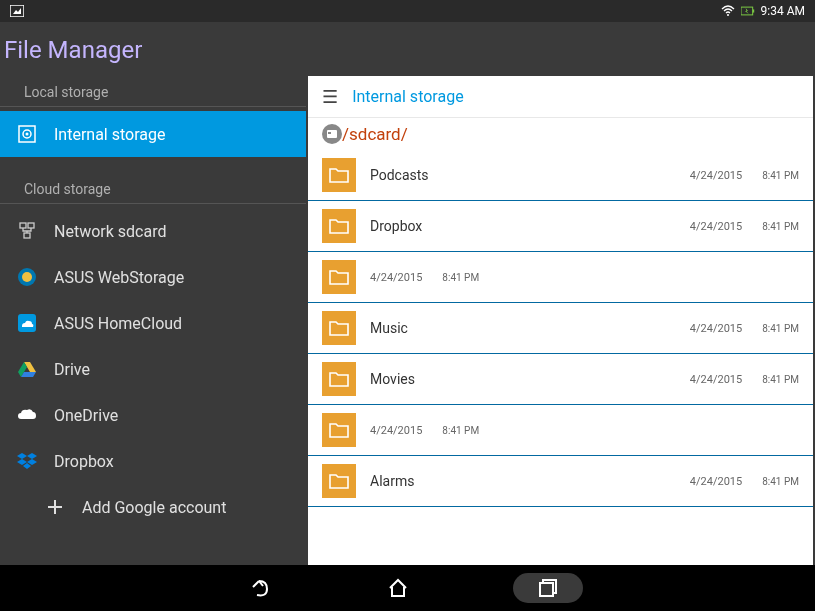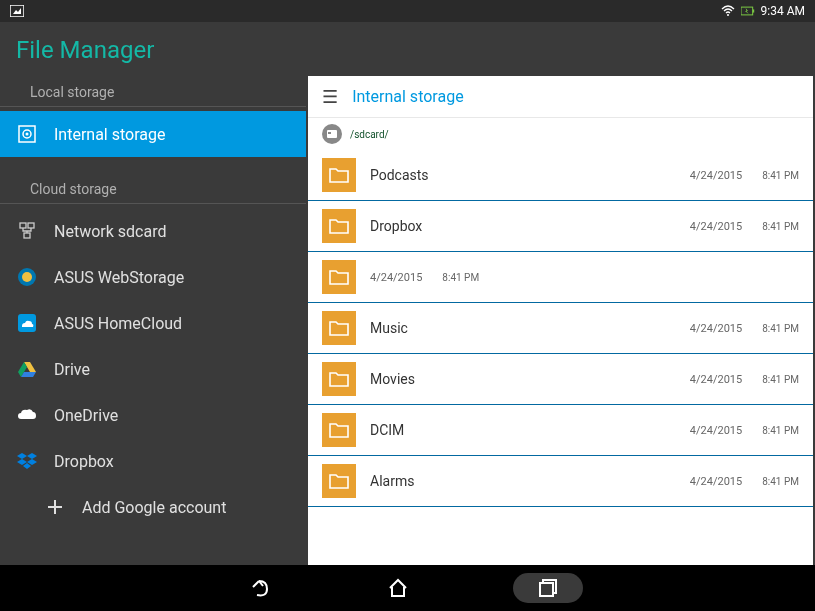--- a/index.html
+++ b/index.html
@@ -38,41 +38,41 @@
     }
     .status-icon {
       width: 14px;
       height: 14px;
       display: inline-flex;
       align-items: center;
       justify-content: center;
     }
     
     .app-title {
-      color: #14b8a6;
+      color: #c4b5fd;
       font-size: 24px;
       font-weight: 400;
-      padding: 14px 16px 12px;
+      padding: 14px 4px 12px;
     }
     
     .main-layout {
       display: flex;
       height: calc(100% - 22px - 54px - 46px);
     }
     
     .sidebar {
       width: 306px;
       background: #3a3a3a;
       color: #c0c0c0;
       overflow-y: auto;
     }
     .sidebar-section-header {
       font-size: 14px;
       color: #b0b0b0;
-      padding: 8px 30px 6px;
+      padding: 8px 24px 6px;
       border-bottom: 1px solid #555;
       margin-bottom: 4px;
     }
     .sidebar-item {
       display: flex;
       align-items: center;
       padding: 12px 16px;
       gap: 16px;
       color: #e0e0e0;
       font-size: 16px;
@@ -118,23 +118,22 @@
       cursor: pointer;
     }
     .content-title {
       color: #0099e0;
       font-size: 16px;
     }
     .path-bar {
       display: flex;
       align-items: center;
       padding: 6px 14px;
-      gap: 8px;
-      font-size: 10px;
-      color: #14532d;
+      font-size: 17px;
+      color: #c2410c;
     }
     .path-icon {
       width: 20px;
       height: 20px;
       border-radius: 50%;
       background: #888;
       display: flex;
       align-items: center;
       justify-content: center;
     }
@@ -391,21 +390,20 @@
     <span class="file-name">Movies</span>
     <span class="file-date">4/24/2015</span>
     <span class="file-time">8:41 PM</span>
   </div>
         <div class="file-row">
     <span class="folder-icon">
       <svg width="20" height="16" viewBox="0 0 20 16">
               <path d="M1,2 L7,2 L9,4 L19,4 L19,15 L1,15 Z" fill="none" stroke="#fff" stroke-width="1.6"></path>
             </svg>
     </span>
-    <span class="file-name">DCIM</span>
     <span class="file-date">4/24/2015</span>
     <span class="file-time">8:41 PM</span>
   </div>
         <div class="file-row">
     <span class="folder-icon">
       <svg width="20" height="16" viewBox="0 0 20 16">
               <path d="M1,2 L7,2 L9,4 L19,4 L19,15 L1,15 Z" fill="none" stroke="#fff" stroke-width="1.6"></path>
             </svg>
     </span>
     <span class="file-name">Alarms</span>

